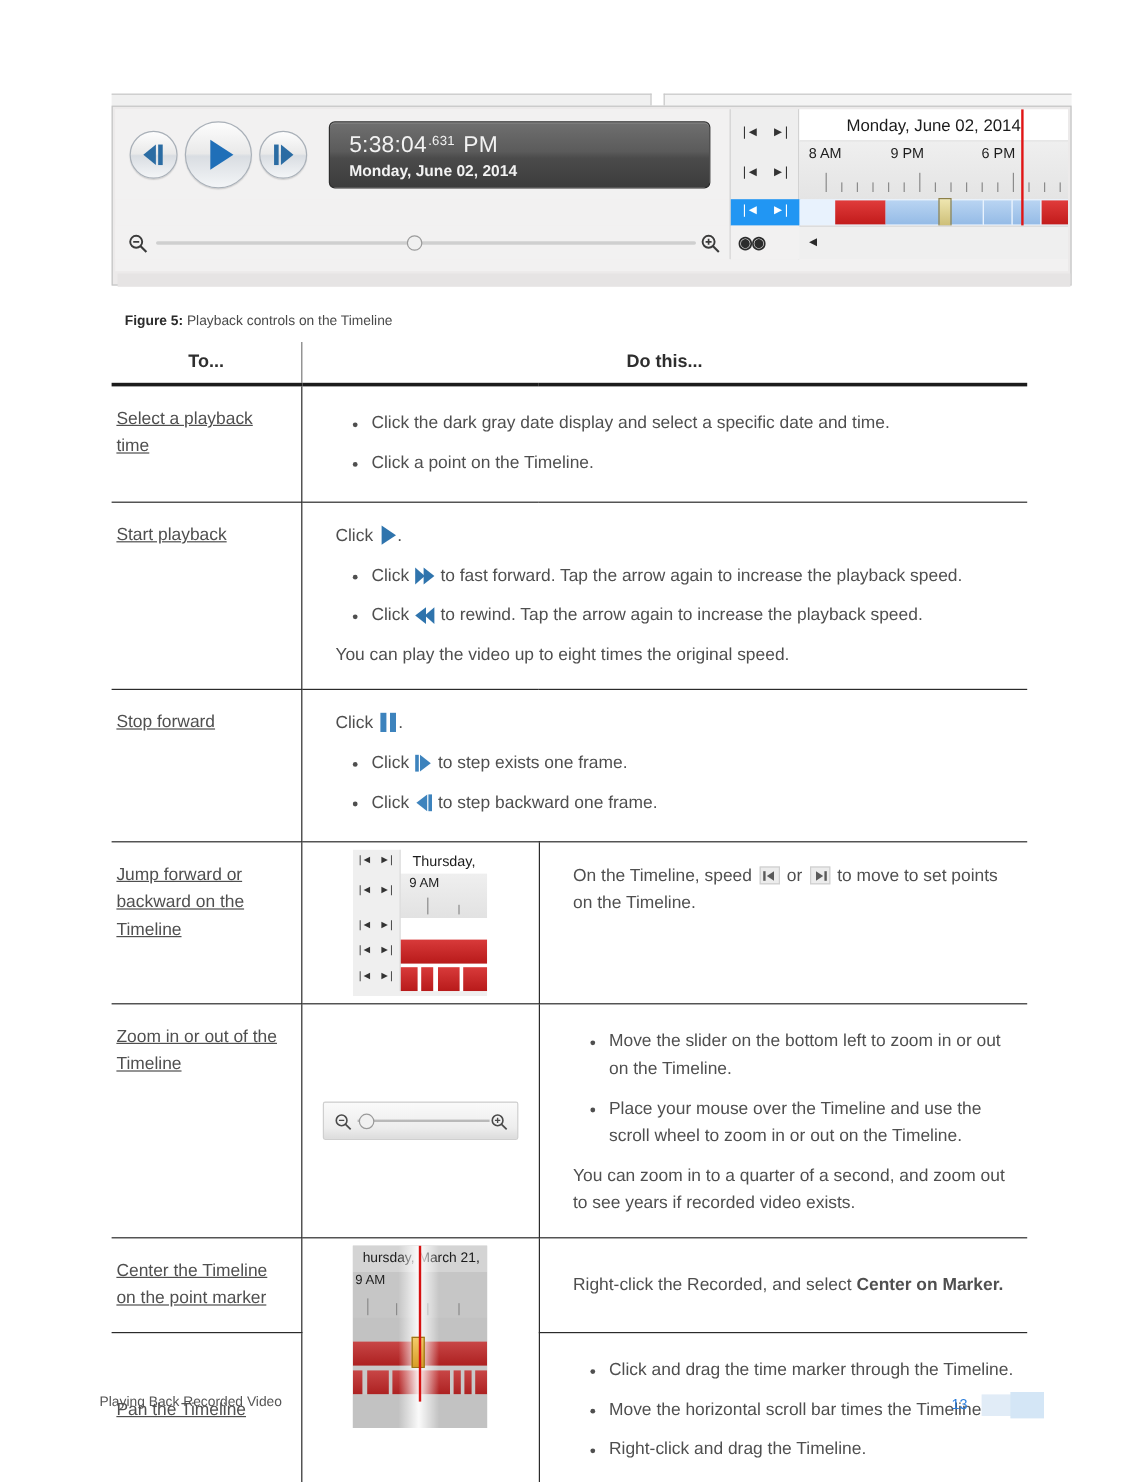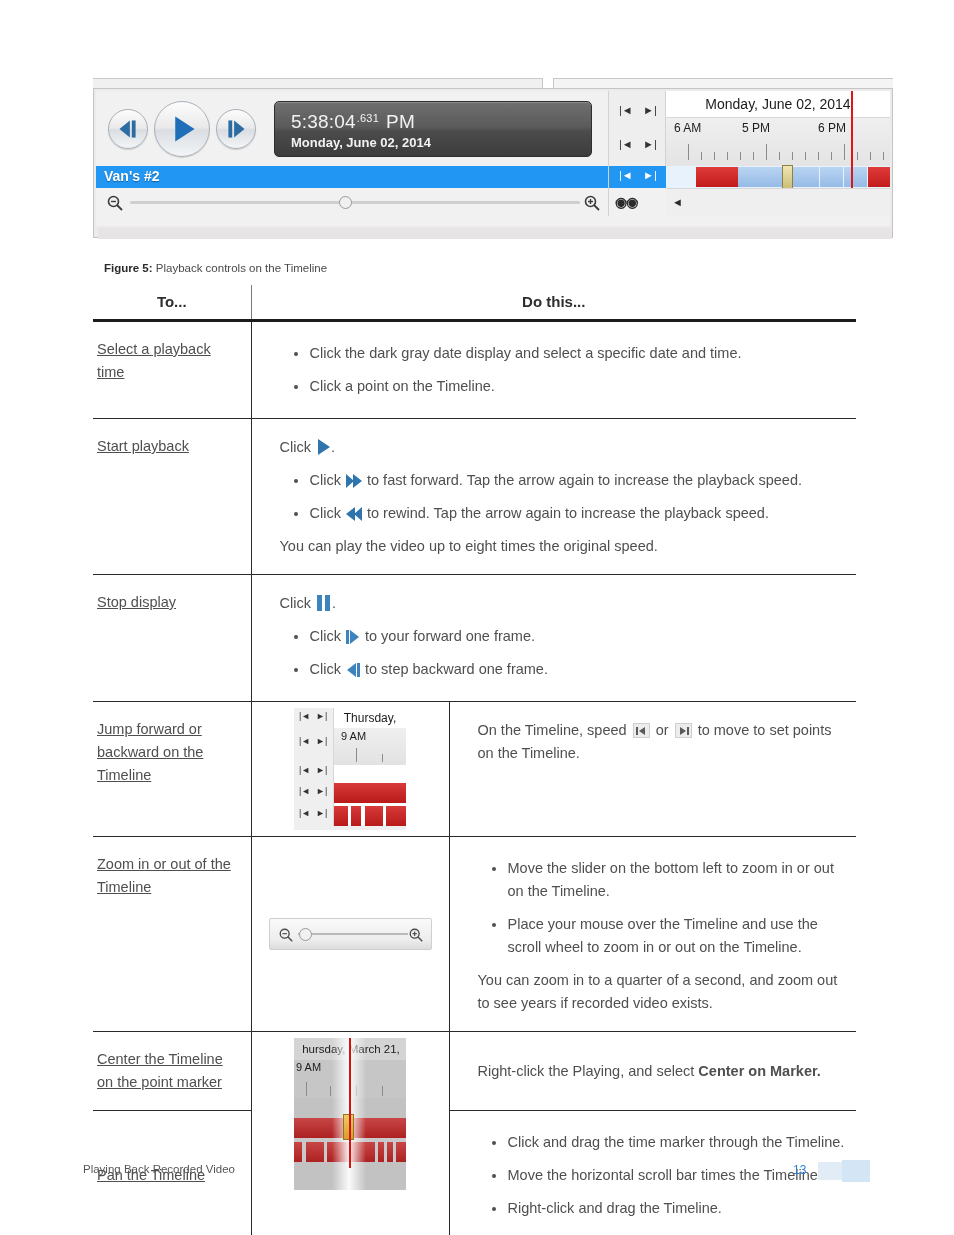--- a/index.html
+++ b/index.html
@@ -300,23 +300,20 @@
             <polygon points="18,11 18,29 29,20" fill="#2b6ca3"></polygon>
           </svg>
         </div>
 
         <div class="time-display">
           <div class="time-main"><span>5:38:04</span><span class="time-ms">.631</span><span class="time-ampm">PM</span></div>
           <div class="time-date">Monday, June 02, 2014</div>
         </div>
       </div>
 
-      <div class="cam-row">
-        <div class="cam-name">Van's #2</div>
-      </div>
 
       <div class="zoom-bar">
         <svg class="mag" id="mag-out" viewBox="0 0 18 18">
           <circle cx="7.5" cy="7.5" r="5" fill="none" stroke="#3b3b3b" stroke-width="1.6"></circle>
           <line x1="11" y1="11" x2="16" y2="16" stroke="#3b3b3b" stroke-width="1.8"></line>
           <line x1="5" y1="7.5" x2="10" y2="7.5" stroke="#3b3b3b" stroke-width="1.4"></line>
         </svg>
         <div class="zoom-track"></div>
         <div class="zoom-knob"></div>
         <svg class="mag" id="mag-in" viewBox="0 0 18 18">
@@ -341,22 +338,22 @@
           <span class="r">►|</span>
         </div>
         <div class="navcol-bot">
           <span class="link-icons">◉◉</span>
         </div>
       </div>
 
       <div class="tl-pane">
         <div class="tl-date">Monday, June 02, 2014</div>
         <div class="tl-ruler">
-          <span class="tl-lbl" style="left:8px">6 AM</span>
-          <span class="tl-lbl" style="left:76px">5 PM</span>
+          <span class="tl-lbl" style="left:8px">8 AM</span>
+          <span class="tl-lbl" style="left:76px">9 PM</span>
           <span class="tl-lbl" style="left:152px">6 PM</span>
           <i class="tick major" style="left:22px"></i>
           <i class="tick minor" style="left:35px"></i>
             <i class="tick minor" style="left:48px"></i>
           <i class="tick minor" style="left:61px"></i>
             <i class="tick minor" style="left:74px"></i>
           <i class="tick minor" style="left:87px"></i>
           <i class="tick major" style="left:100px"></i>
           <i class="tick minor" style="left:113px"></i>
             <i class="tick minor" style="left:126px"></i>
@@ -435,37 +432,37 @@
             <polygon points="10,1 10,15 1,8" fill="#2f74ad"></polygon>
           </svg>
           <span>to rewind. Tap the arrow again to increase the playback speed.</span>
         </li>
       </ul>
       <div class="para">You can play the video up to eight times the original speed.</div>
     </td>
   </tr>
 
   <tr class="body-row">
-    <td class="colA">Stop display</td>
+    <td class="colA">Stop forward</td>
     <td class="colB" colspan="2">
       <div class="para">
         <span>Click</span>
         <svg class="inline-icon" width="17" height="18" viewBox="0 0 17 18">
           <rect x="2" y="1" width="5" height="16" fill="#3d83bd"></rect>
           <rect x="10" y="1" width="5" height="16" fill="#3d83bd"></rect>
         </svg><span>.</span>
       </div>
       <ul class="bl">
         <li>
           <span>Click</span>
           <svg class="inline-icon" width="16" height="16" viewBox="0 0 16 16">
             <rect x="1" y="1" width="3" height="14" fill="#3d83bd"></rect>
             <polygon points="5,1 5,15 14,8" fill="#3d83bd"></polygon>
           </svg>
-          <span>to your forward one frame.</span>
+          <span>to step exists one frame.</span>
         </li>
         <li>
           <span>Click</span>
           <svg class="inline-icon" width="16" height="16" viewBox="0 0 16 16">
             <polygon points="11,1 11,15 2,8" fill="#3d83bd"></polygon>
             <rect x="12" y="1" width="3" height="14" fill="#3d83bd"></rect>
           </svg>
           <span>to step backward one frame.</span>
         </li>
       </ul>
@@ -587,21 +584,21 @@
               <i style="left:102px;width:10px"></i>
         </div>
         <div class="pbot"></div>
         <div class="glow"></div>
         <div class="ppin"></div>
         <div class="pline"></div>
       </div>
     </td>
     <td class="colB" style="vertical-align:middle">
       <div class="para">
-        <span>Right-click the Playing, and select</span>
+        <span>Right-click the Recorded, and select</span>
         <b>Center on Marker.</b>
       </div>
     </td>
   </tr>
 
   <tr class="body-row">
     <td class="colA" style="vertical-align:middle">Pan the Timeline</td>
     <td class="colB">
       <ul class="bl">
         <li>Click and drag the time marker through the Timeline.</li>

